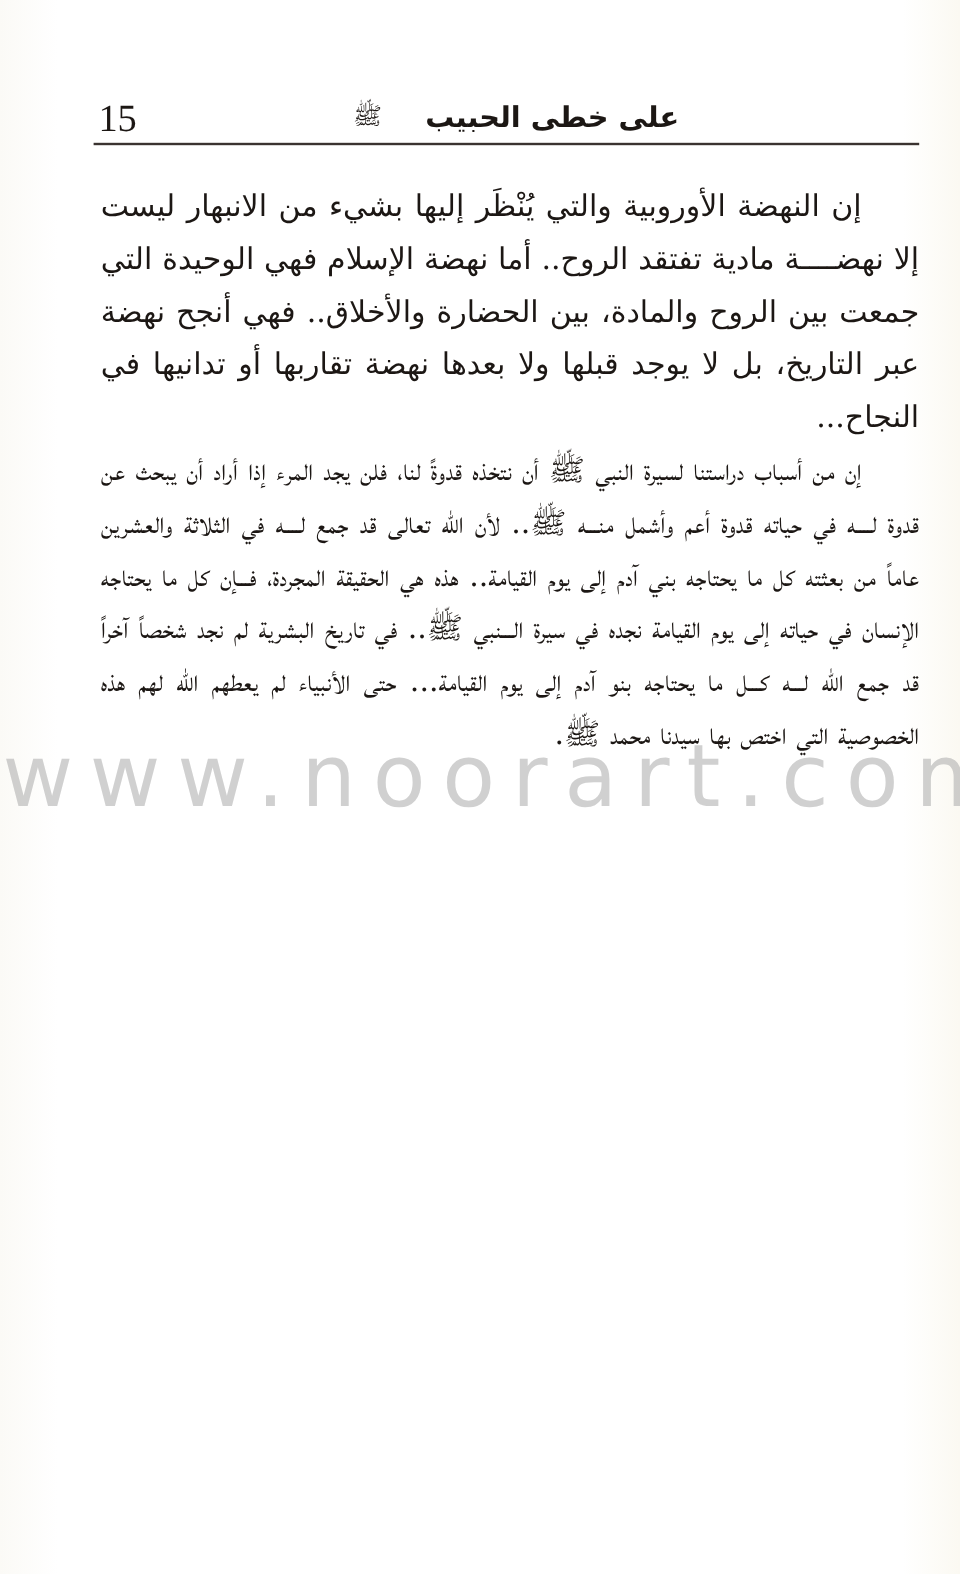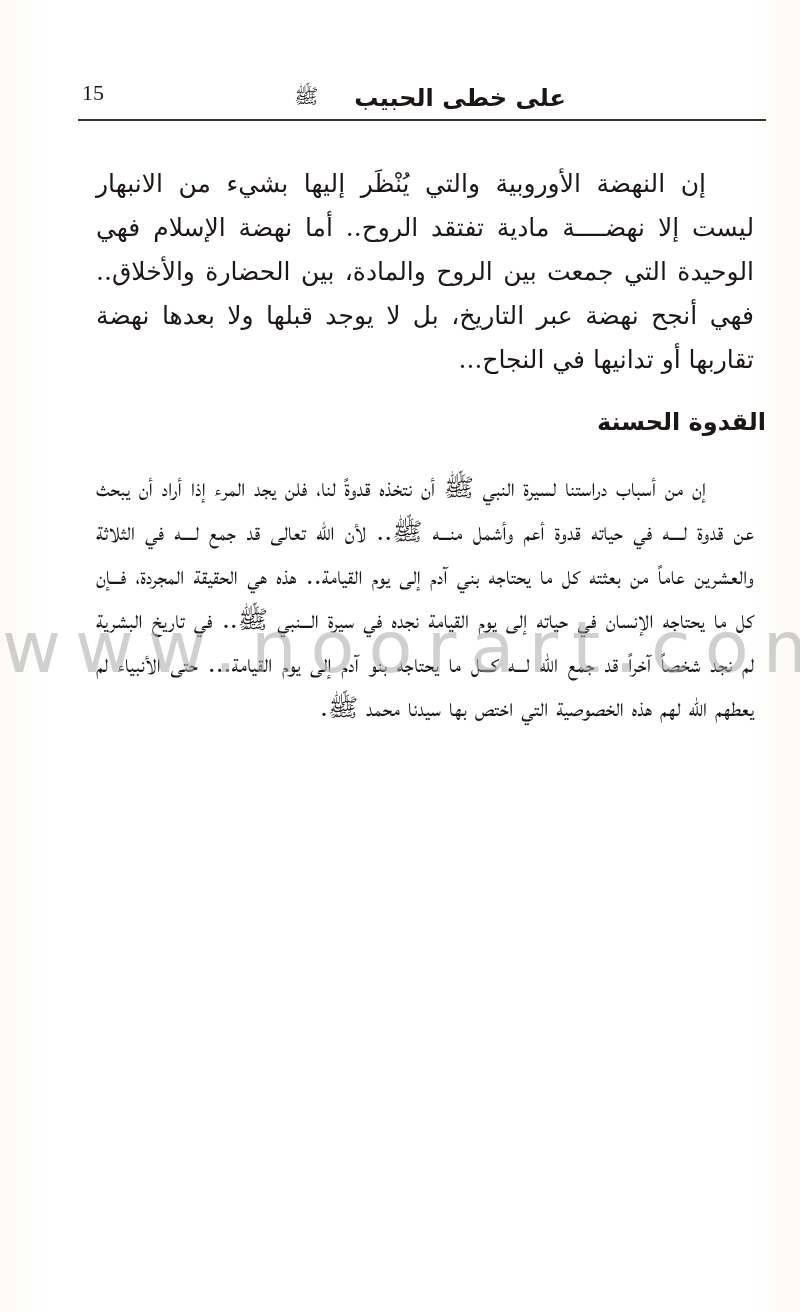--- a/index.html
+++ b/index.html
@@ -43,21 +43,21 @@
     }
     .header-honorific {
       font-size: 20px;
       margin-right: 6px;
     }
     .page-number {
       position: absolute;
       left: 4px;
       top: 2px;
       font-family: "Liberation Serif", serif;
-      font-size: 22px;
+      font-size: 32px;
       direction: ltr;
     }
     .header-rule {
       position: absolute;
       left: 78px;
       width: 688px;
       top: 119px;
       height: 2px;
       background: #3a3330;
     }
@@ -66,21 +66,21 @@
       left: 84px;
       width: 682px;
       top: 150px;
       direction: rtl;
       text-align: justify;
       text-align-last: right;
       font-size: 25px;
       line-height: 44px;
     }
     .paragraph {
-      margin: 12px;
+      margin: 0;
     }
     .paragraph.indent {
       text-indent: 48px;
     }
     .section-heading {
       font-family: "DejaVu Sans", "Liberation Sans", sans-serif;
       font-weight: bold;
       font-size: 24px;
       line-height: 44px;
       margin: 18px 0 22px 0;
@@ -113,21 +113,20 @@
   <div class="running-header">
     <span class="header-title">على خطى الحبيب</span>
     <span class="header-honorific">ﷺ</span>
     <span class="page-number">15</span>
   </div>
   <div class="header-rule"></div>
 
   <div class="body-text">
     <p class="paragraph indent">إن النهضة الأوروبية والتي يُنْظَر إليها بشيء من الانبهار ليست إلا نهضــــة مادية تفتقد الروح.. أما نهضة الإسلام فهي الوحيدة التي جمعت بين الروح والمادة، بين الحضارة والأخلاق.. فهي أنجح نهضة عبر التاريخ، بل لا يوجد قبلها ولا بعدها نهضة تقاربها أو تدانيها في النجاح...</p>
 
-    <div class="section-heading">القدوة الحسنة</div>
 
     <p class="paragraph indent">إن من أسباب دراستنا لسيرة النبي ﷺ أن نتخذه قدوةً لنا، فلن يجد المرء إذا أراد أن يبحث عن قدوة لــــه في حياته قدوة أعم وأشمل منـــه ﷺ.. لأن الله تعالى قد جمع لــــه في الثلاثة والعشرين عاماً من بعثته كل ما يحتاجه بني آدم إلى يوم القيامة.. هذه هي الحقيقة المجردة، فـــإن كل ما يحتاجه الإنسان في حياته إلى يوم القيامة نجده في سيرة الـــنبي ﷺ.. في تاريخ البشرية لم نجد شخصاً آخراً قد جمع الله لـــه كـــل ما يحتاجه بنو آدم إلى يوم القيامة... حتى الأنبياء لم يعطهم الله لهم هذه الخصوصية التي اختص بها سيدنا محمد ﷺ.</p>
 
     <div class="gap-small"></div>
 
   </div>
 
   <div class="watermark">www.noorart.com</div>
 </div>
 

